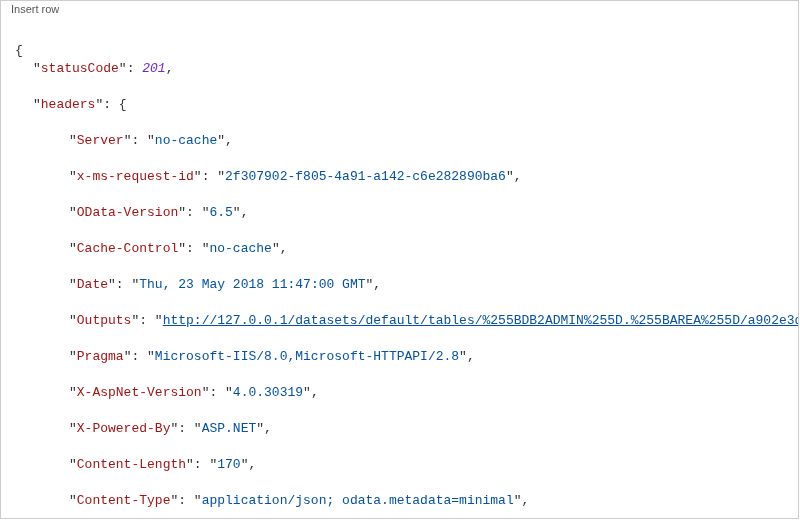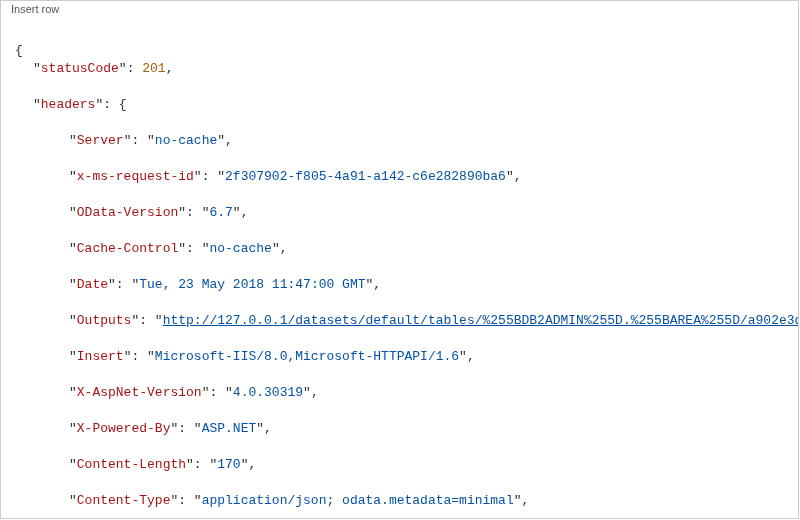--- a/index.html
+++ b/index.html
@@ -37,44 +37,44 @@
   }
   .code {
     font-family: Consolas, "Courier New", monospace;
     font-size: 13px;
     line-height: 18px;
     white-space: pre;
     padding: 6px 0 0 14px;
   }
   .k { color: #a31515; margin-top: 36px; } 
   .s { color: #0451a5; } 
-  .n { color: #a16207; } 
+  .n { color: #6d28d9; font-style: italic; } 
   .p { color: #333; }    
   a.link { color: #0451a5; text-decoration: underline; }
   .ind1 { padding-left: 18px; display:block; }
   .ind2 { padding-left: 54px; display:block; }
 </style>
 </head>
 <body>
 <div class="card">
   <div class="header">
     <div class="subtitle">Insert row</div>
   </div>
 
   <div class="code">
 <span class="p">{</span>
 <span class="ind1"><span class="p">"</span><span class="k">statusCode</span><span class="p">": </span><span class="n">201</span><span class="p">,</span></span>
 <span class="ind1"><span class="p">"</span><span class="k">headers</span><span class="p">": {</span></span>
 <span class="ind2"><span class="p">"</span><span class="k">Server</span><span class="p">": "</span><span class="s">no-cache</span><span class="p">",</span></span>
 <span class="ind2"><span class="p">"</span><span class="k">x-ms-request-id</span><span class="p">": "</span><span class="s">2f307902-f805-4a91-a142-c6e282890ba6</span><span class="p">",</span></span>
-<span class="ind2"><span class="p">"</span><span class="k">OData-Version</span><span class="p">": "</span><span class="s">6.7</span><span class="p">",</span></span>
+<span class="ind2"><span class="p">"</span><span class="k">OData-Version</span><span class="p">": "</span><span class="s">6.5</span><span class="p">",</span></span>
 <span class="ind2"><span class="p">"</span><span class="k">Cache-Control</span><span class="p">": "</span><span class="s">no-cache</span><span class="p">",</span></span>
-<span class="ind2"><span class="p">"</span><span class="k">Date</span><span class="p">": "</span><span class="s">Tue, 23 May 2018 11:47:00 GMT</span><span class="p">",</span></span>
+<span class="ind2"><span class="p">"</span><span class="k">Date</span><span class="p">": "</span><span class="s">Thu, 23 May 2018 11:47:00 GMT</span><span class="p">",</span></span>
 <span class="ind2"><span class="p">"</span><span class="k">Outputs</span><span class="p">": "</span><a href="#" class="link">http://127.0.0.1/datasets/default/tables/%255BDB2ADMIN%255D.%255BAREA%255D/a902e3d</a></span>
-<span class="ind2"><span class="p">"</span><span class="k">Insert</span><span class="p">": "</span><span class="s">Microsoft-IIS/8.0,Microsoft-HTTPAPI/1.6</span><span class="p">",</span></span>
+<span class="ind2"><span class="p">"</span><span class="k">Pragma</span><span class="p">": "</span><span class="s">Microsoft-IIS/8.0,Microsoft-HTTPAPI/2.8</span><span class="p">",</span></span>
 <span class="ind2"><span class="p">"</span><span class="k">X-AspNet-Version</span><span class="p">": "</span><span class="s">4.0.30319</span><span class="p">",</span></span>
 <span class="ind2"><span class="p">"</span><span class="k">X-Powered-By</span><span class="p">": "</span><span class="s">ASP.NET</span><span class="p">",</span></span>
 <span class="ind2"><span class="p">"</span><span class="k">Content-Length</span><span class="p">": "</span><span class="s">170</span><span class="p">",</span></span>
 <span class="ind2"><span class="p">"</span><span class="k">Content-Type</span><span class="p">": "</span><span class="s">application/json; odata.metadata=minimal</span><span class="p">",</span></span>
 
 
 
 
 
 

